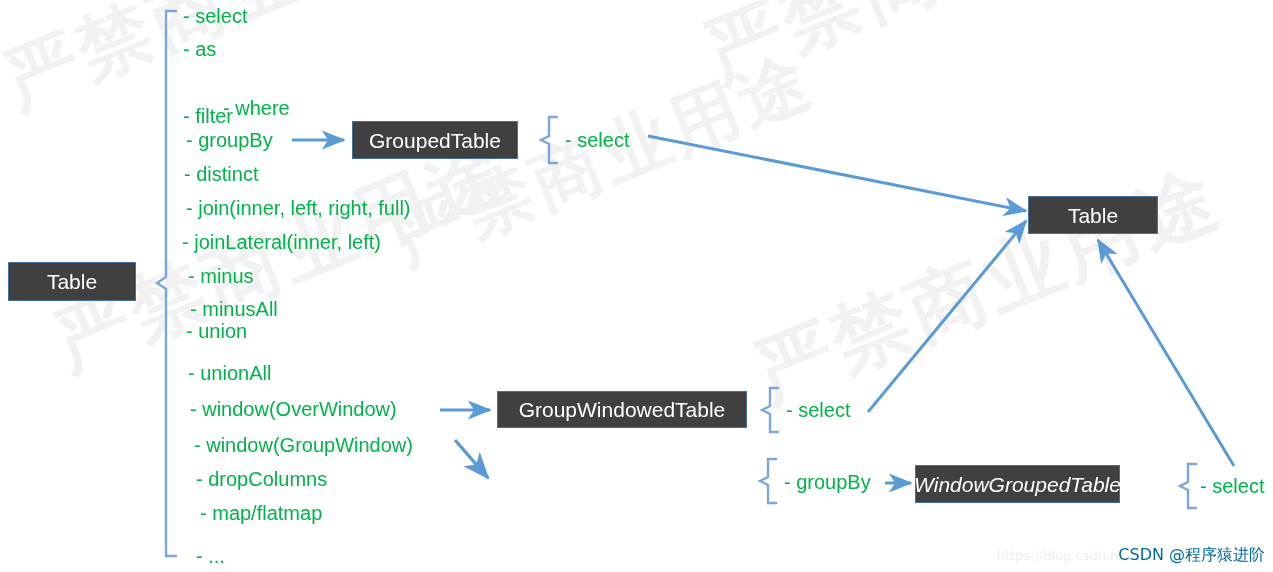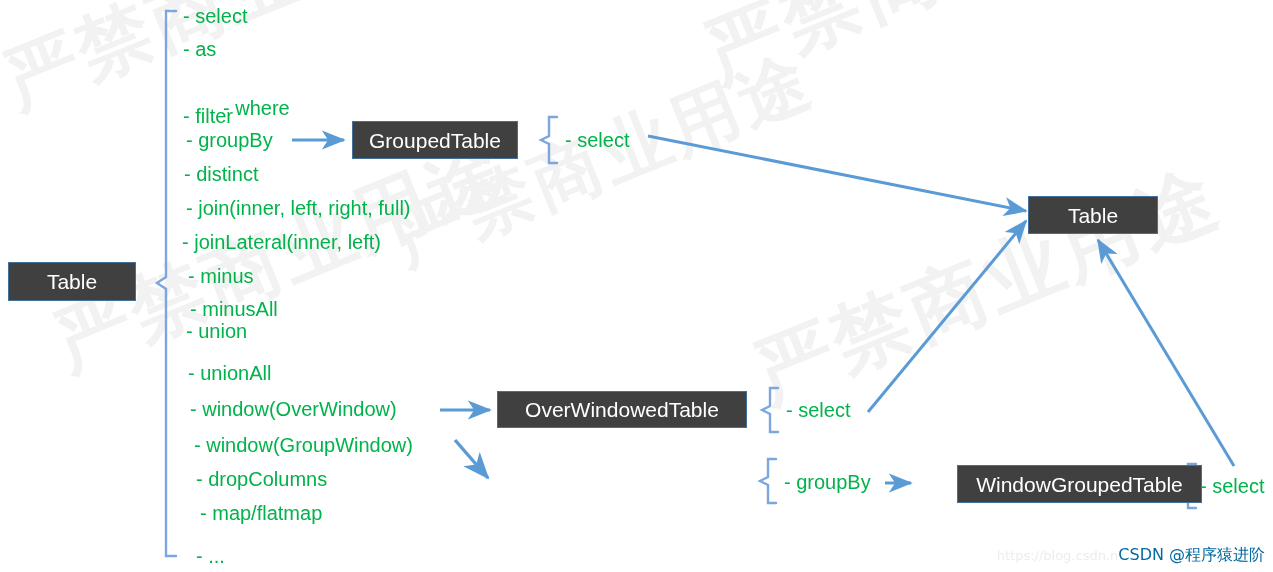--- a/index.html
+++ b/index.html
@@ -131,24 +131,24 @@
       <line x1="1234" y1="466" x2="1098" y2="240" stroke="#5B9BD5" stroke-width="3" marker-end="url(#ah)"></line>
     </g>
   </svg>
 
   <div class="box" style="left:8px;top:262px;width:128px;height:39px;">Table</div>
 
   <div class="box" style="left:352px;top:121px;width:166px;height:38px;">GroupedTable</div>
 
   <div class="box" style="left:1028px;top:196px;width:130px;height:38px;">Table</div>
 
-  <div class="box" style="left:497px;top:391px;width:250px;height:37px;">OverWindowedTable</div>
+  <div class="box" style="left:497px;top:391px;width:250px;height:37px;">GroupWindowedTable</div>
 
 
-  <div class="box" style="left:957px;top:465px;width:245px;height:38px;">WindowGroupedTable</div>
+  <div class="box" style="left:915px;top:465px;width:205px;height:38px;font-style:italic;">WindowGroupedTable</div>
 
   <div class="m" style="left:183px;top:6px;">- select</div>
   <div class="m" style="left:183px;top:39px;">- as</div>
   <div class="m" style="left:183px;top:67px;margin-top:39px;">- filter</div>
   <div class="m" style="left:181px;top:98px;margin-left:42px;">- where</div>
   <div class="m" style="left:186px;top:130px;">- groupBy</div>
   <div class="m" style="left:184px;top:164px;">- distinct</div>
   <div class="m" style="left:186px;top:198px;">- join(inner, left, right, full)</div>
   <div class="m" style="left:182px;top:232px;">- joinLateral(inner, left)</div>
   <div class="m" style="left:188px;top:266px;">- minus</div>

